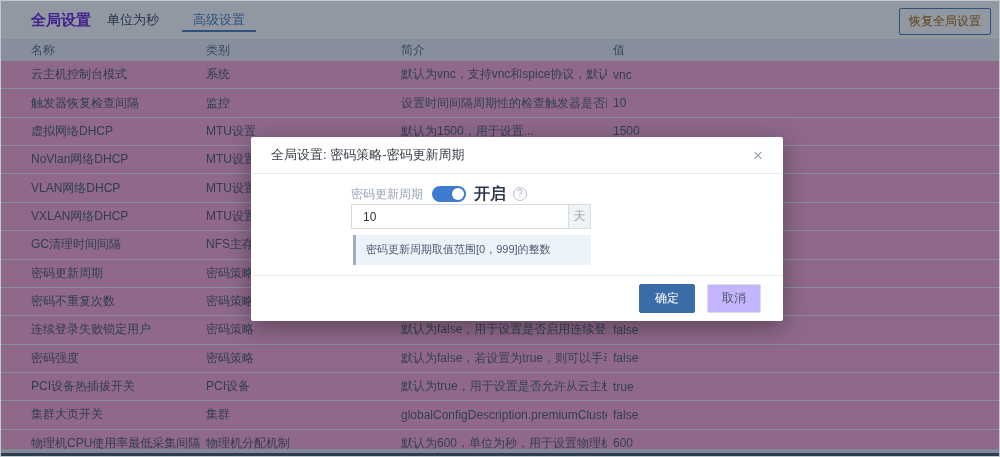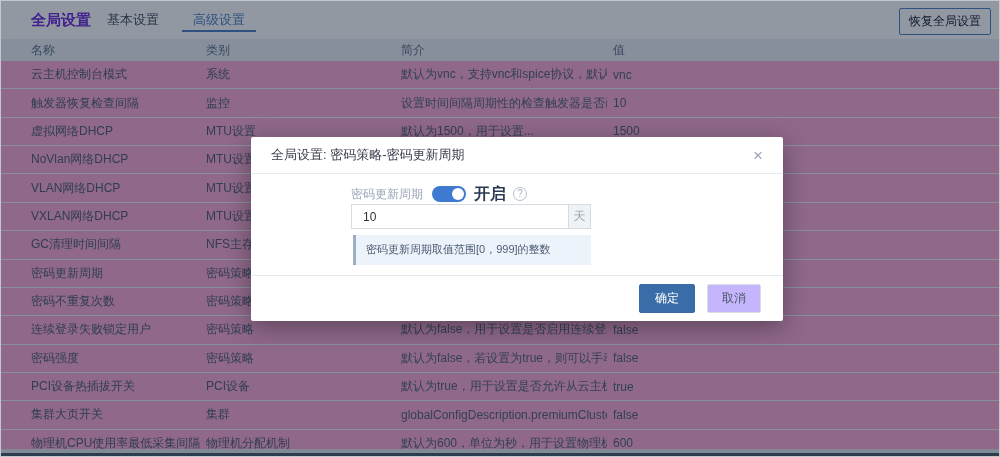--- a/index.html
+++ b/index.html
@@ -11,21 +11,21 @@
   }
   
   .topbar{ position:absolute; left:0; top:0; right:0; height:38px; background:#fff; }
   .page-title{ position:absolute; left:30px; top:10px; font-size:15px; font-weight:bold; color:#6d28d9; }
   .tabs{ position:absolute; left:95px; top:0; height:38px; display:flex; }
   .tab{ position:relative; padding:10px 11px 0 11px; margin-right:12px; font-size:13px; color:#3e4a5c; cursor:pointer; }
   .tab.active{ color:#4a7fc1; }
   .tab.active::after{ content:""; position:absolute; left:0; right:0; top:29px; height:2px; background:#4a7fc1; }
   .restore-btn{
     position:absolute; right:8px; top:7px; padding:4px 9px; font-size:12px;
-    color:#0f172a; border:1px solid #4a7fc1; border-radius:2px; background:transparent; cursor:pointer;
+    color:#a16207; border:1px solid #4a7fc1; border-radius:2px; background:transparent; cursor:pointer;
     font-family:inherit;
   }
   
   .thead{ position:absolute; left:0; top:38px; right:0; height:22px; background:#e9eef3;text-align:center; }
   .thead .cell{ color:#5f6f85; font-size:12px; }
   .cell{ position:absolute; top:0; bottom:0; display:flex; align-items:center; white-space:nowrap; overflow:hidden; }
   .c-name{ left:30px;  width:170px; }
   .c-cat { left:205px; width:190px; }
   .c-desc{ left:400px; width:206px; }
   .c-val { left:612px; width:190px; }
@@ -71,21 +71,21 @@
 </style>
 </head>
 <body>
 
 <div class="frame">
 
   <div class="topbar">
     <div class="page-title">全局设置</div>
     <div class="tabs">
       <div class="tab">
-        <span>基本设置</span>
+        <span>单位为秒</span>
       </div>
       <div class="tab active">
         <span>高级设置</span>
       </div>
     </div>
     <button class="restore-btn">恢复全局设置</button>
   </div>
 
   <div class="thead">
     <div class="cell c-name">名称</div>

